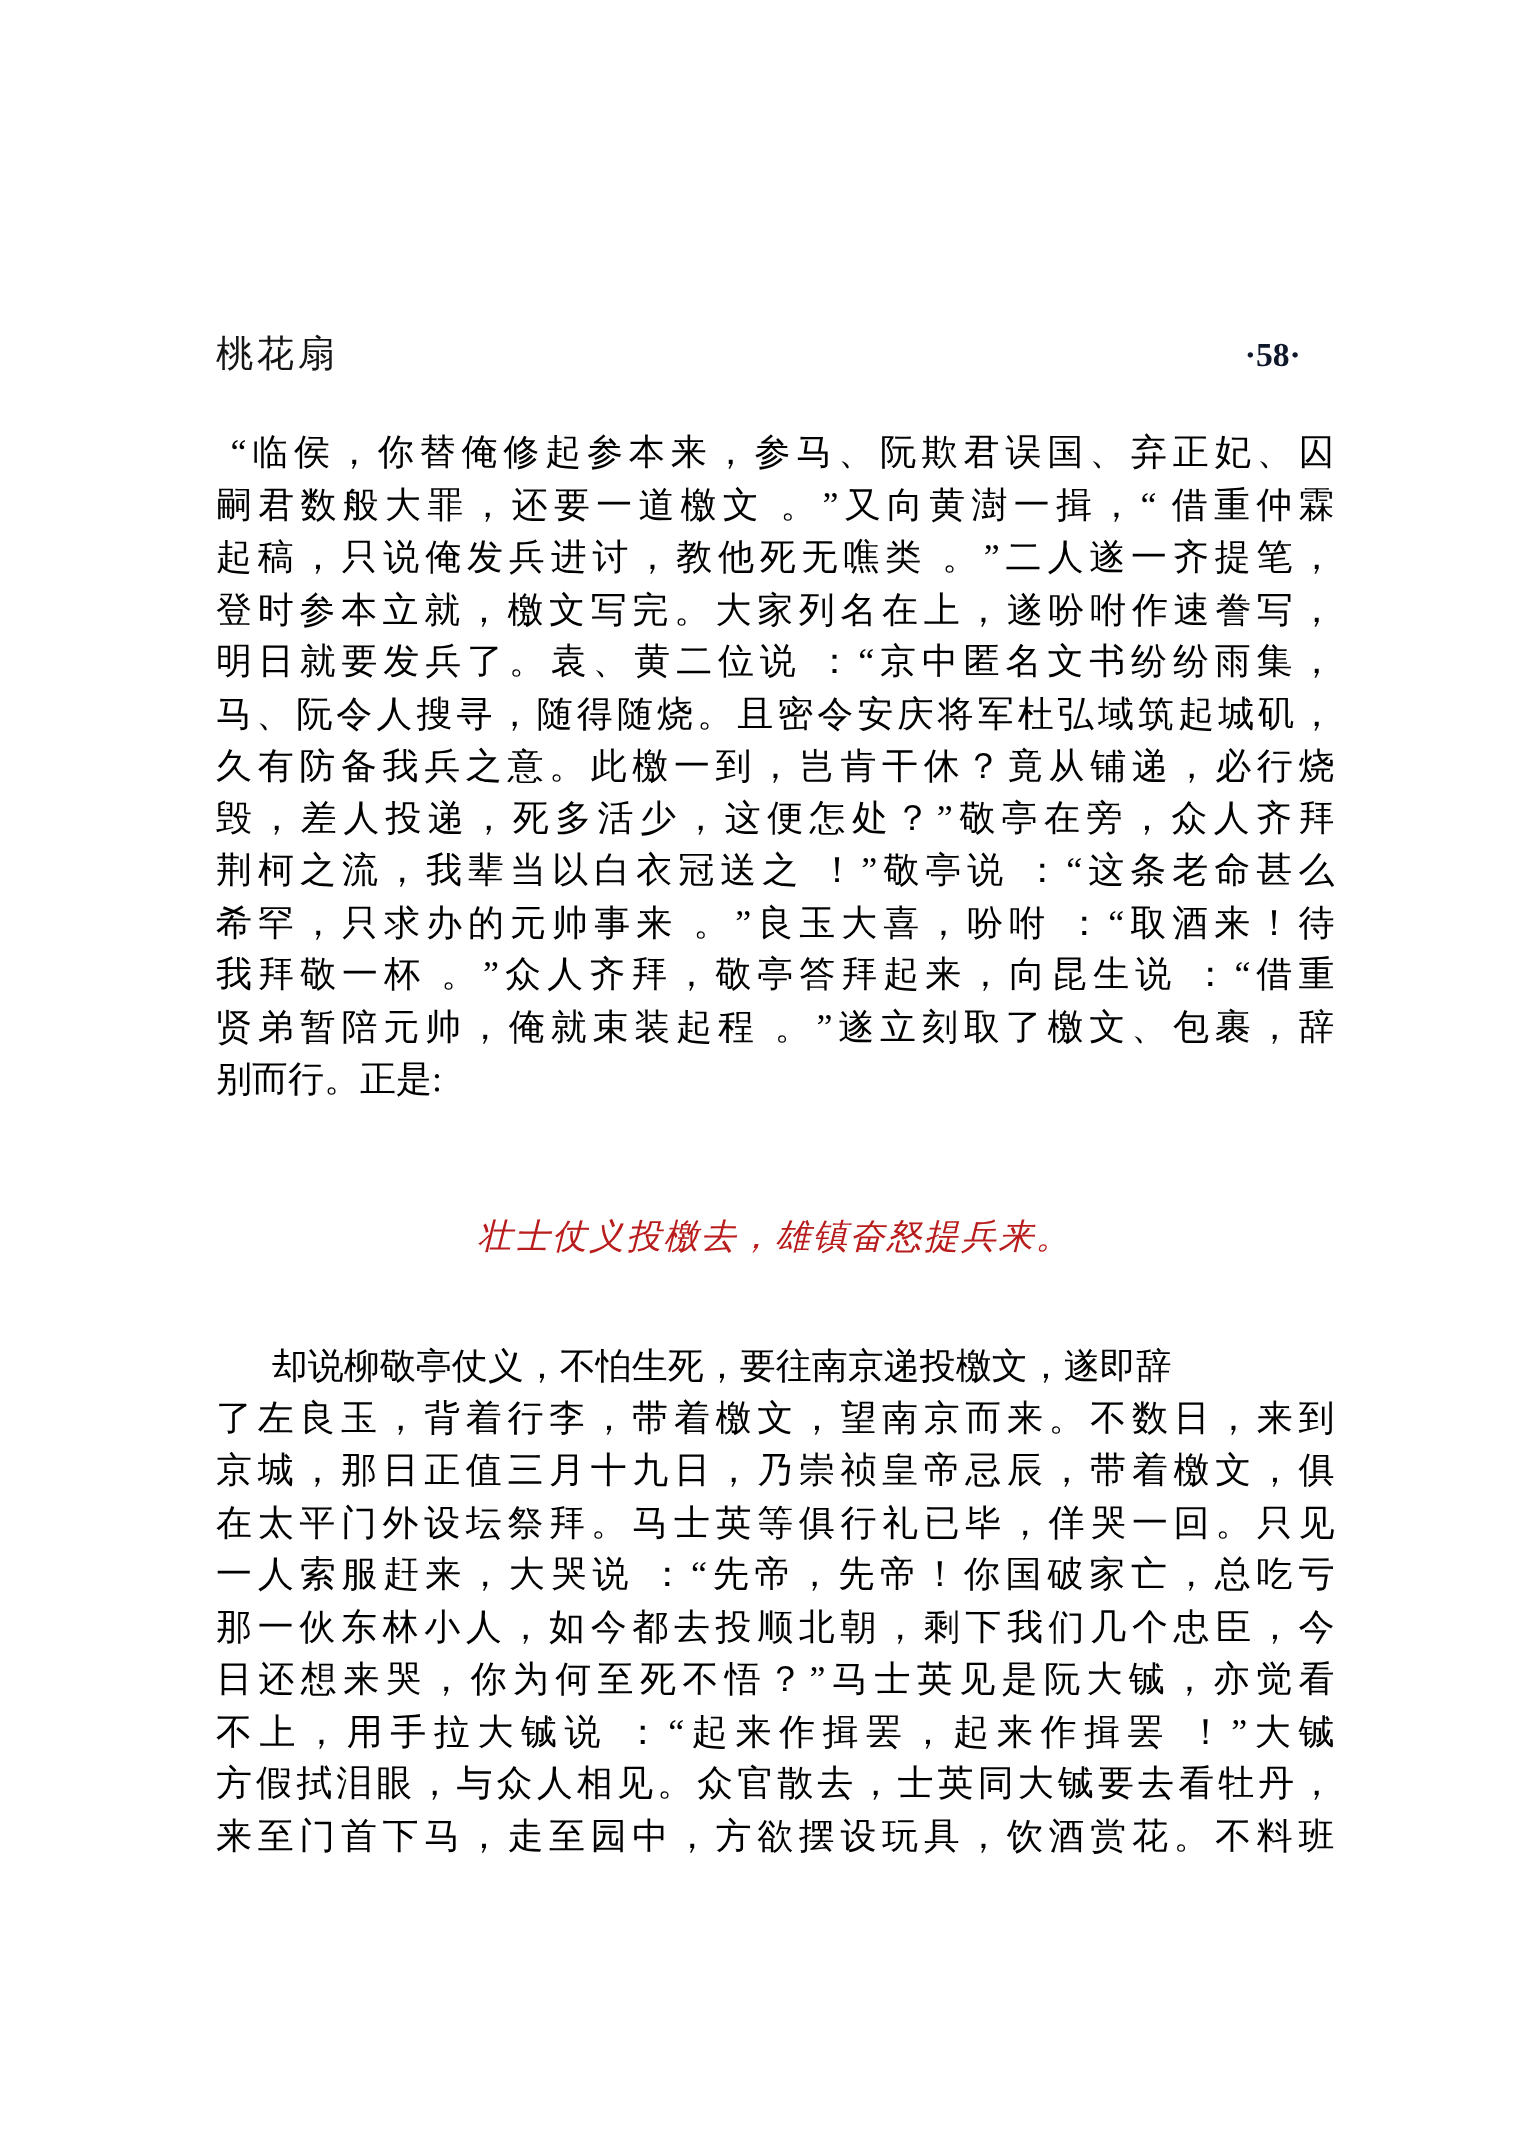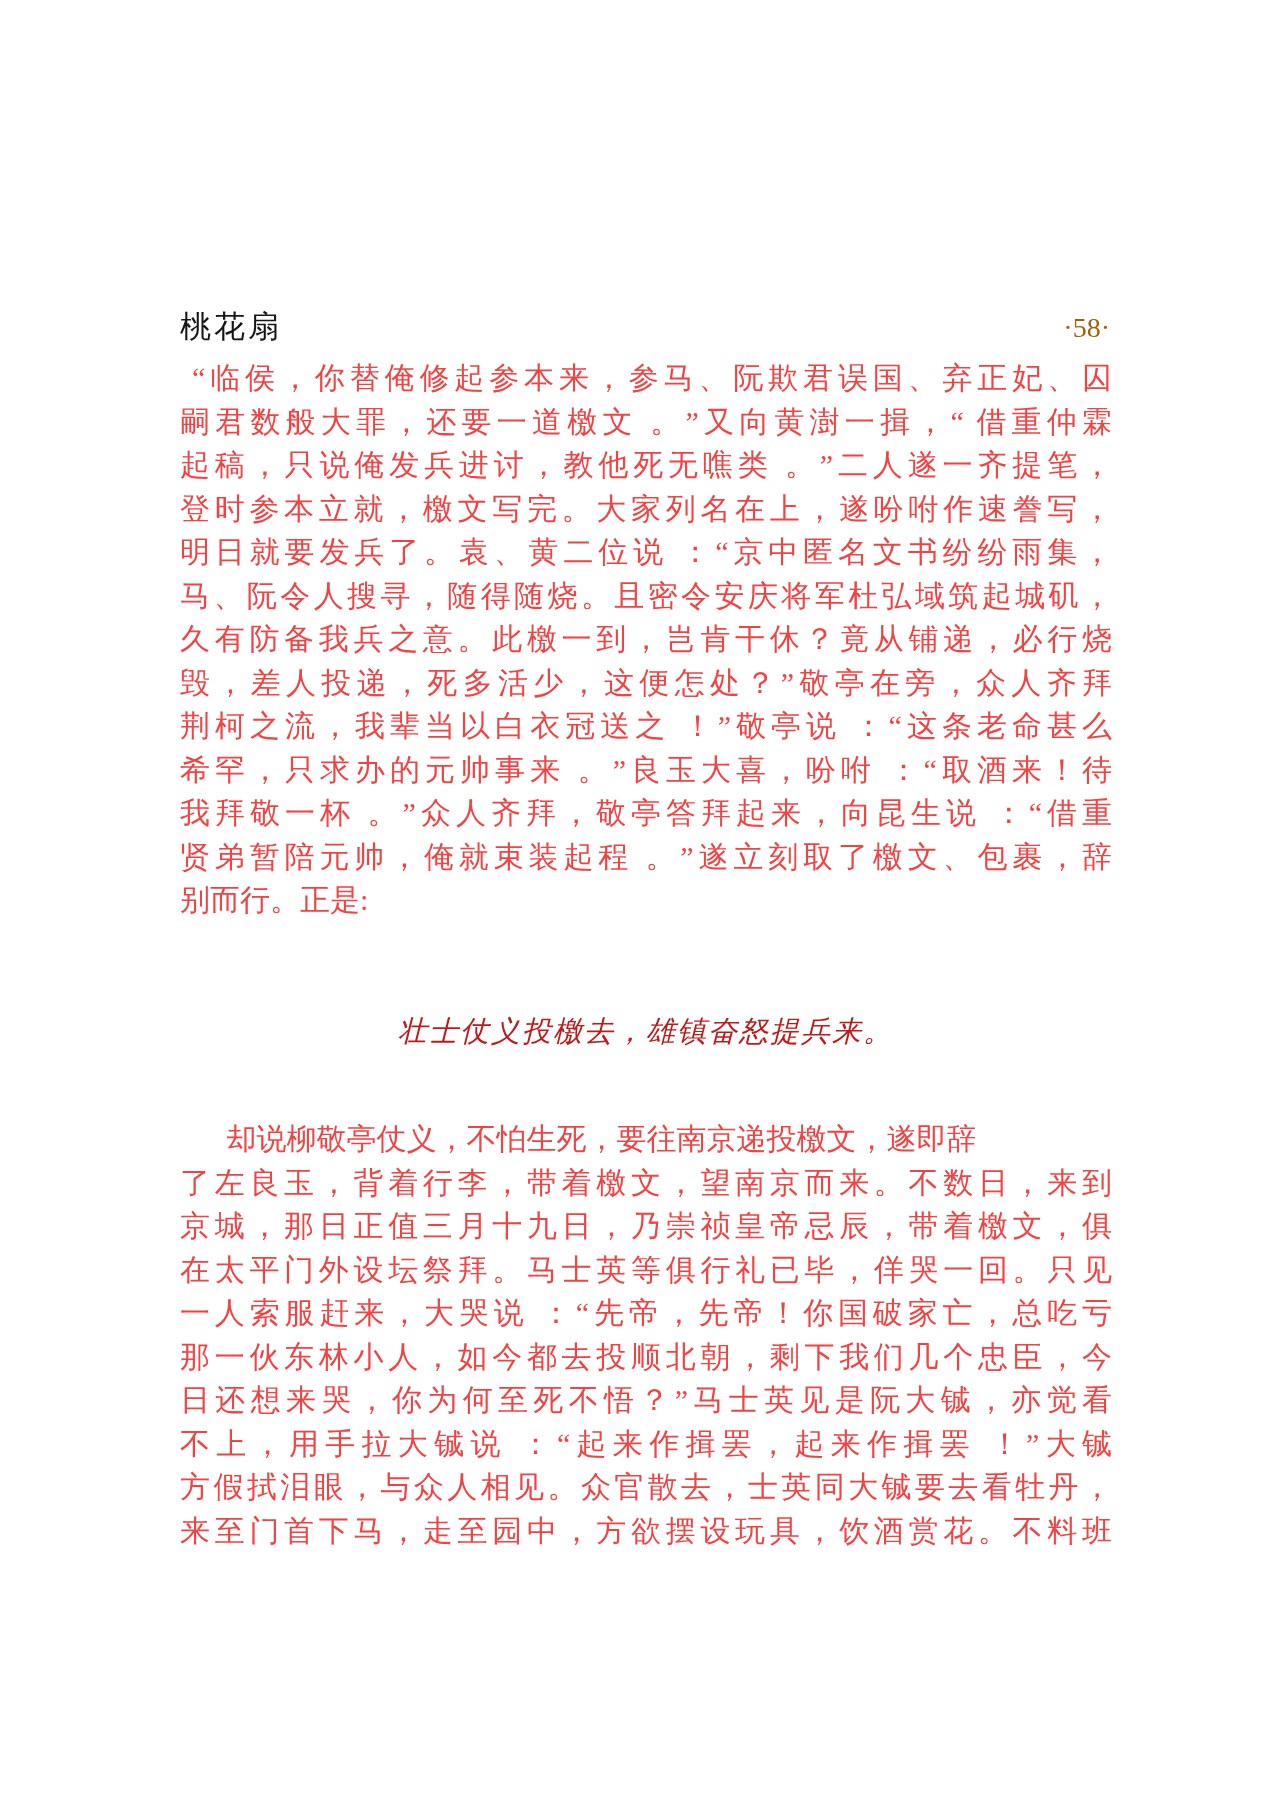--- a/index.html
+++ b/index.html
@@ -22,43 +22,43 @@
     left: 180px;
     width: 932px;
     display: flex;
     justify-content: space-between;
     align-items: baseline;
   }
   .book-title {
     font-size: 31px;
     letter-spacing: 3px;
     color: #151515;
-    margin-top: 32px;
   }
   .page-number {
     font-size: 28px;
-    color: #a16207;
-    margin-right: 2px;
+    color: #0f172a;
+    margin-right: 28px;
+    font-weight: bold;
   }
   .para {
     position: absolute;
     left: 180px;
     width: 932px;
   }
   .para-1 { top: 356px; }
   .para-2 { top: 1093px; }
   .tline {
     height: 43.5px;
     line-height: 43.5px;
     font-size: 30px;
     white-space: nowrap;
     text-align: justify;
     text-align-last: justify;
     text-justify: inter-character;
-    color: #ef4444;
+    color: #000000;
   }
   .tline.no-stretch {
     text-align: left;
     text-align-last: left;
   }
   .tline.indent-small { text-indent: 0.4em; }
   .tline.indent-para  { text-indent: 1.55em; margin-top: 24px; }
   .verse {
     position: absolute;
     top: 1009px;

